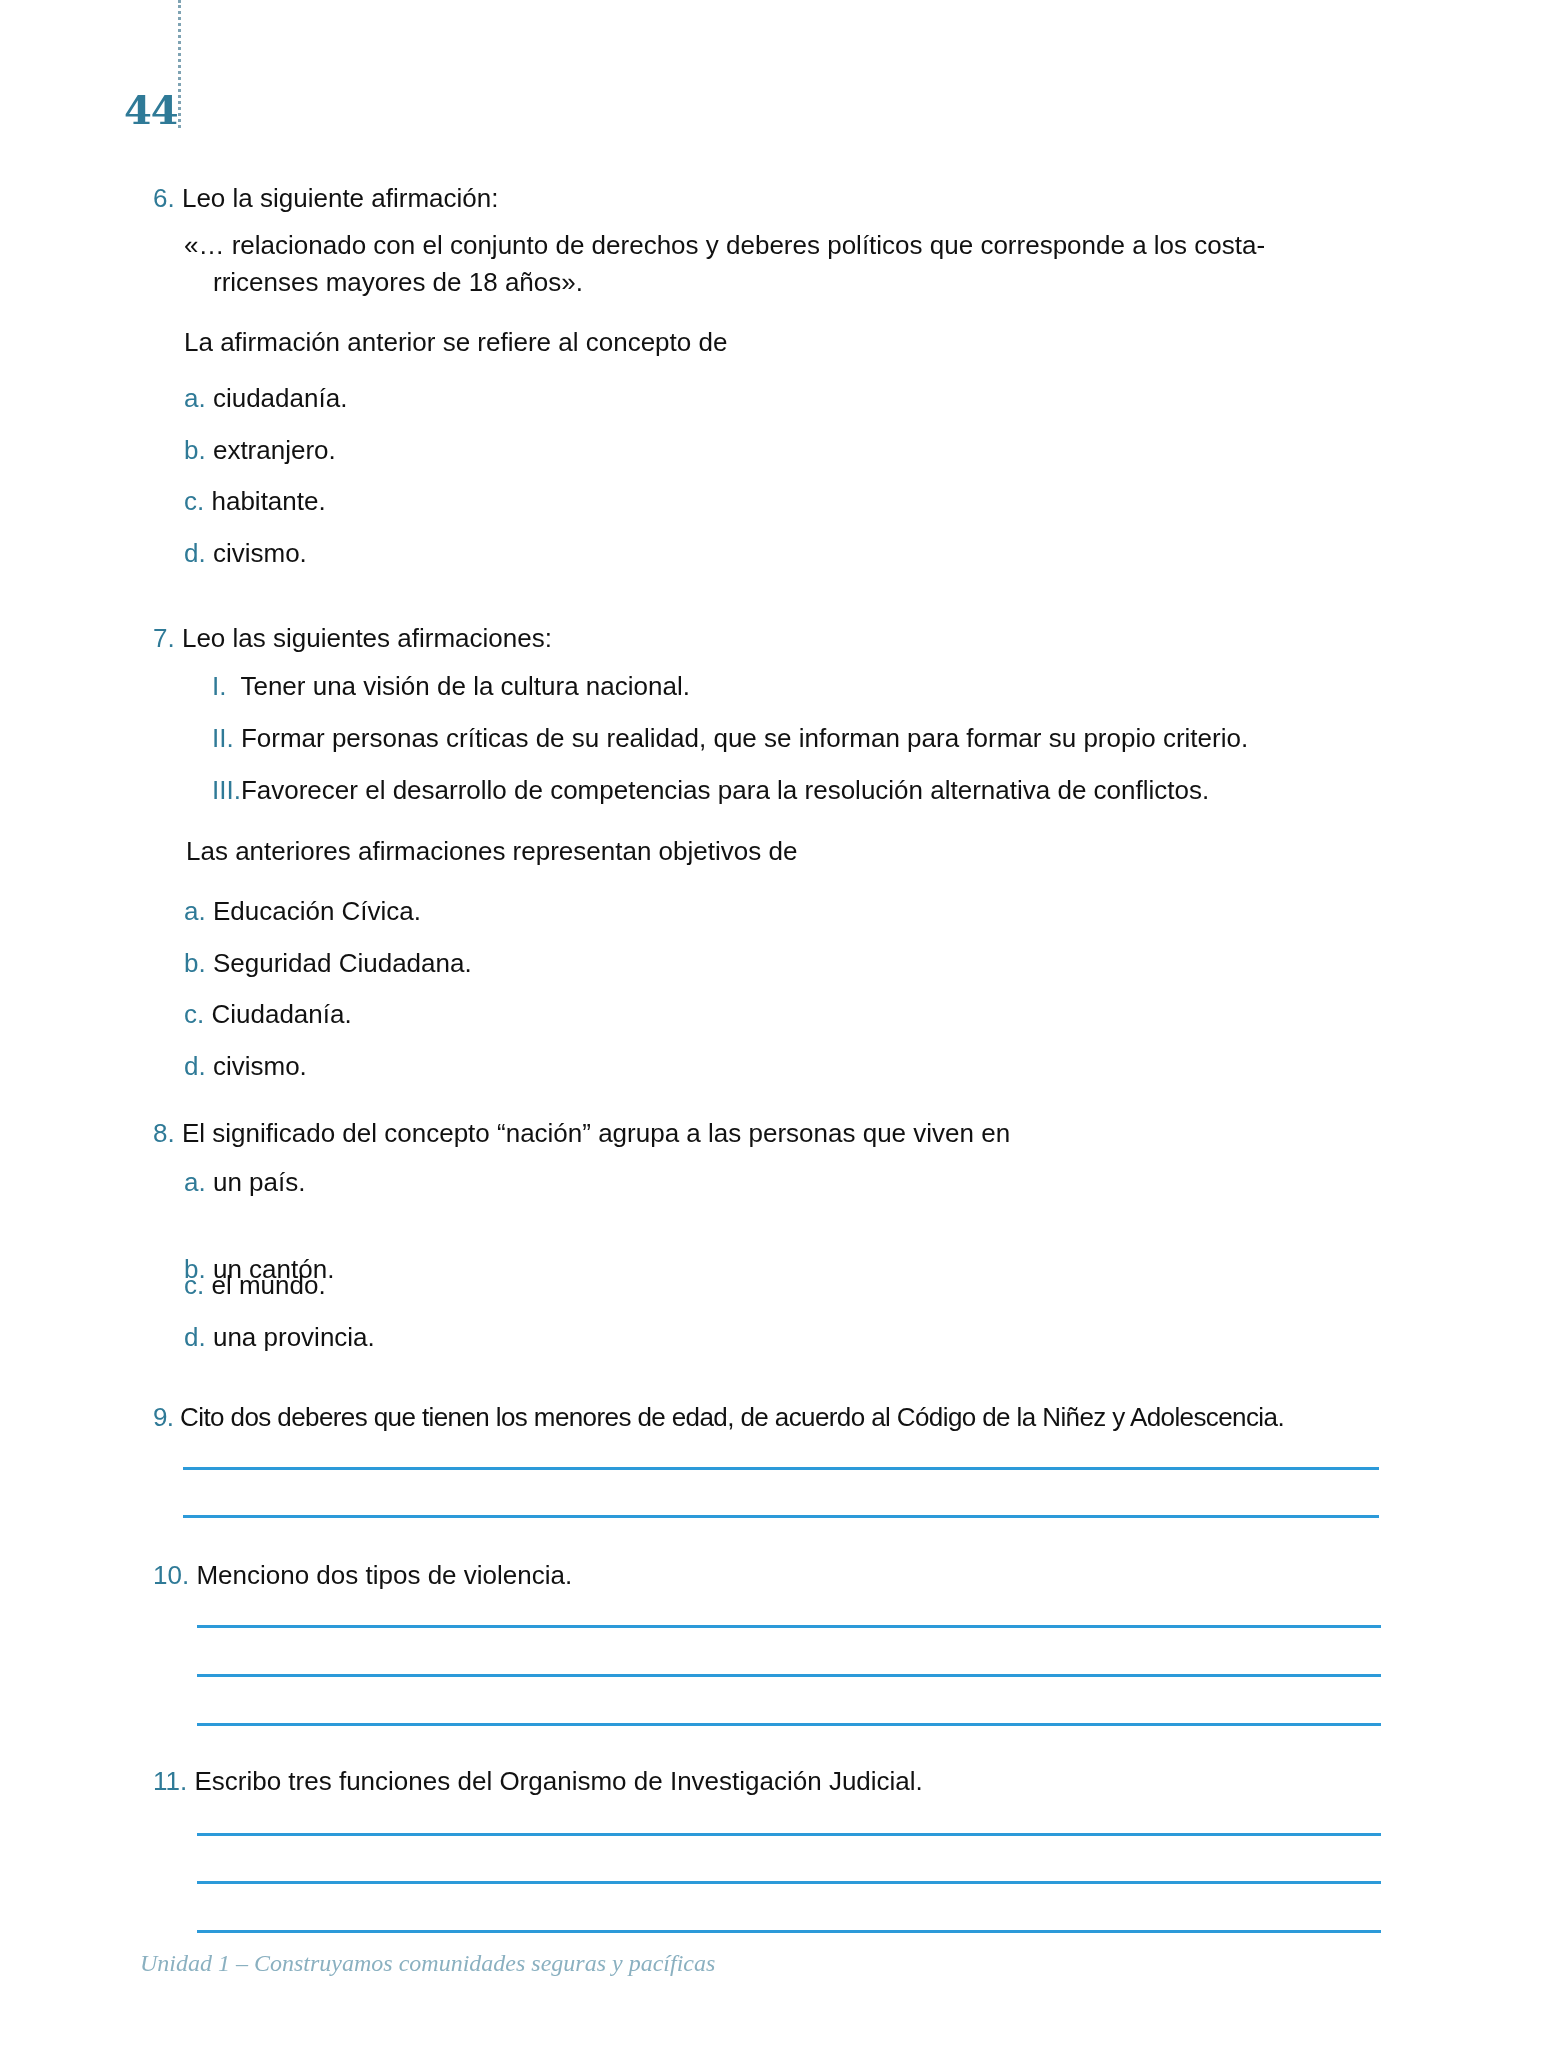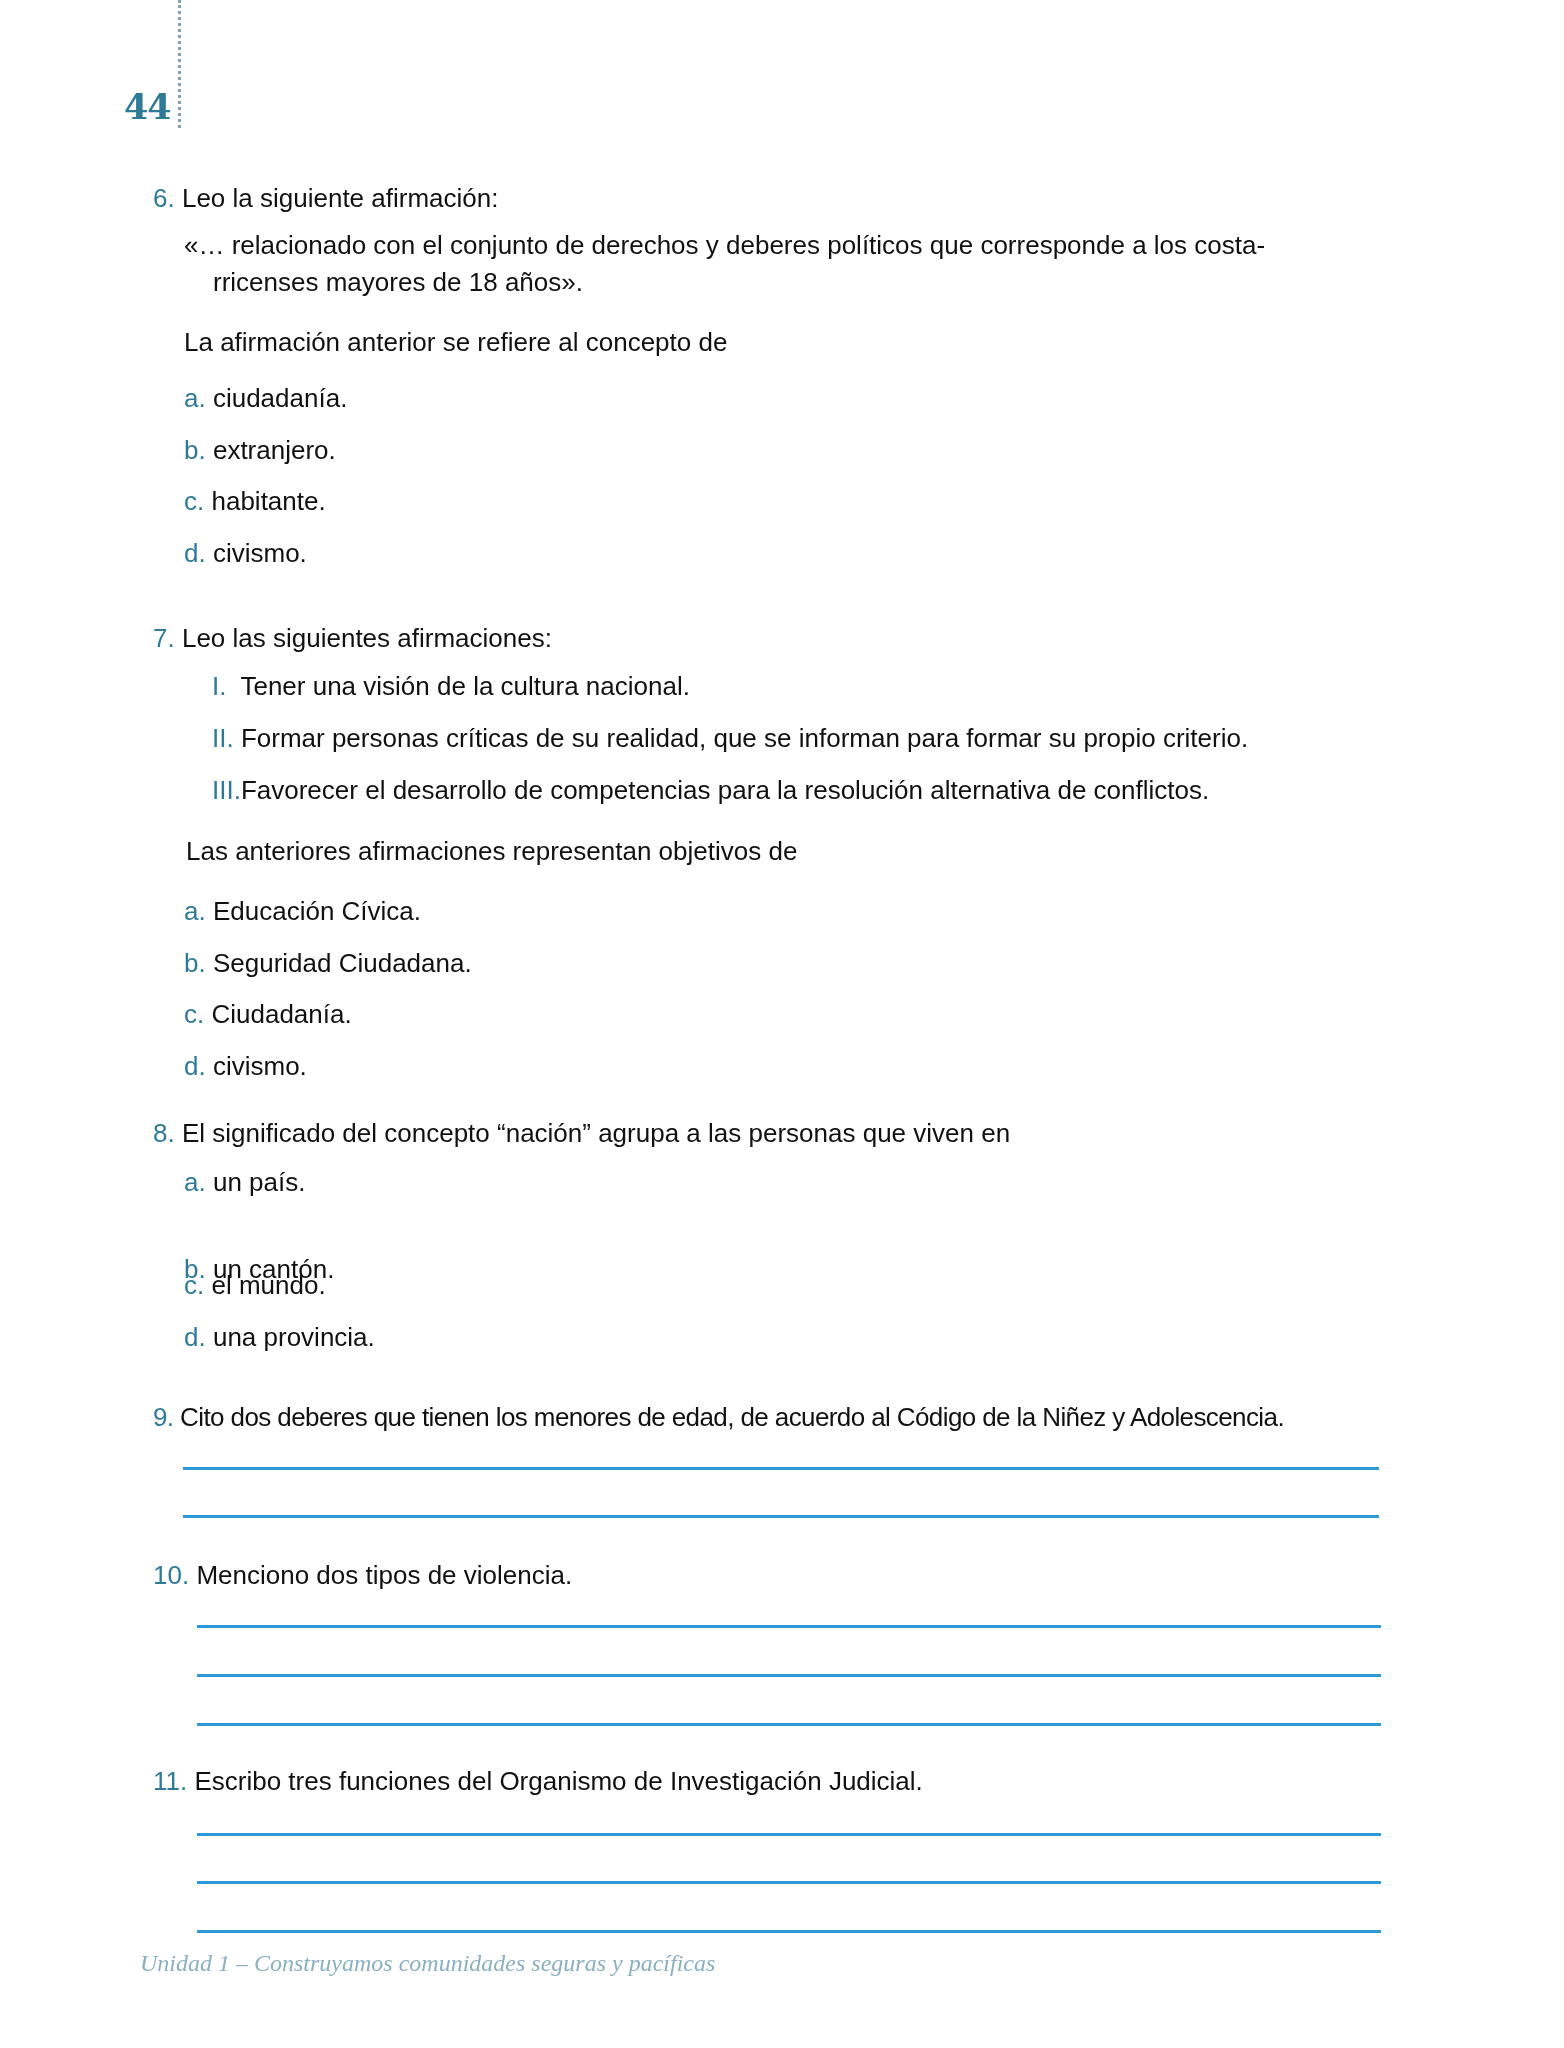--- a/index.html
+++ b/index.html
@@ -1,21 +1,21 @@
 <!DOCTYPE html>
 <html><head>
 <meta charset="utf-8">
 <style>
   html, body { margin:0; padding:0; background:#fff; }
   body { width:1564px; height:2048px; position:relative; overflow:hidden;
          font-family:"Liberation Sans", sans-serif; color:#111; }
   .dotline { position:absolute; left:178px; top:0; height:128px; width:0;
              border-left:3px dotted #7fa3b3; }
   .pagenum { position:absolute; left:124px; top:86px; font-family:"DejaVu Serif", serif;
-             font-size:35px; font-weight:bold; color:#2f7a97; letter-spacing:-1px; }
+             font-size:40px; font-weight:bold; color:#2f7a97; letter-spacing:-1px; }
   .q { position:absolute; font-size:26px; line-height:32px; white-space:nowrap; }
   .num { color:#2f7a97; }
   .opt { position:absolute; font-size:26px; line-height:32px; white-space:nowrap; }
   .rule { position:absolute; height:3px; background:#2c9ad9; }
   .footer { position:absolute; left:140px; top:1950px; font-family:"Liberation Serif", serif;
             font-style:italic; font-size:24px; color:#8ab0c0; white-space:nowrap; }
 </style>
 </head>
 <body>
 

